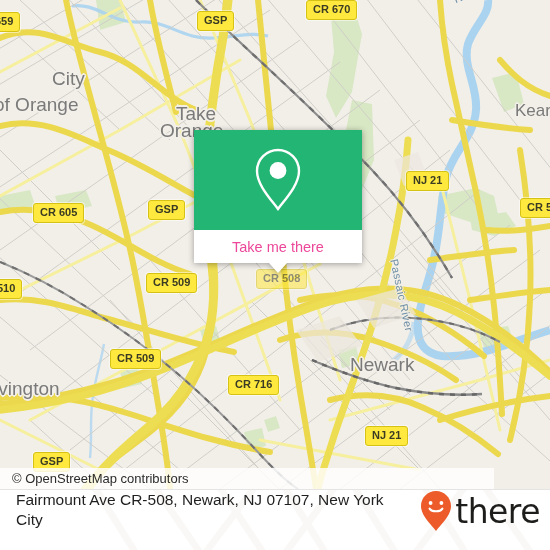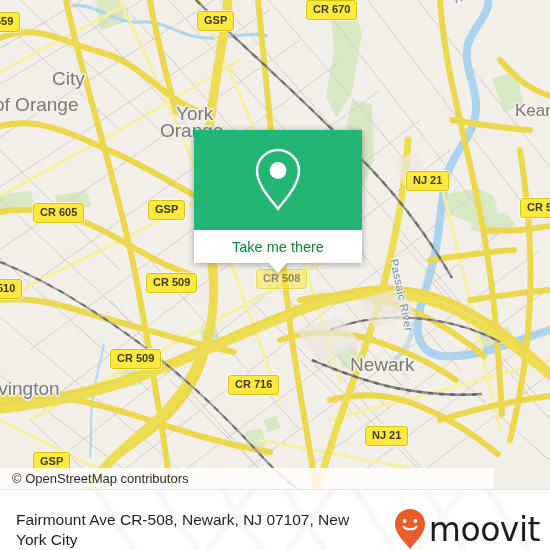--- a/index.html
+++ b/index.html
@@ -87,21 +87,21 @@
     align-items: center;
     justify-content: center;
   }
   #popup-image svg { display:block; }
   #popup-action {
     background: #ffffff;
     height: 33px;
     display: flex;
     align-items: center;
     justify-content: center;
-    color: #15803d;
+    color: #ec4899;
     font-size: 14.5px;
     font-family: "Liberation Sans", sans-serif;
     cursor: pointer;
   }
   #popup-tail {
     position: absolute;
     left: 50%;
     margin-left: -9px;
     top: 133px;
     width: 0; height: 0;
@@ -129,21 +129,21 @@
   }
 
   
   #bottom-bar {
     position: absolute;
     left: 0; top: 489px;
     width: 550px; height: 61px;
     background: #ffffff;
     border-top: 1px solid #e4e4e4;
     display: flex;
-    align-items: flex-end;
+    align-items: flex-start;
     box-sizing: border-box;
     overflow: hidden;
     gap: 20px;
   }
   #bottom-watermark {
     position: absolute;
     inset: 0;
     opacity: .5;
     pointer-events: none;
   }
@@ -358,21 +358,21 @@
           <path d="M296,330 L340,316 L362,346 L318,362 Z"></path>
           <path d="M356,300 L400,288 L416,314 L374,328 Z"></path>
           <path d="M394,160 L418,152 L428,178 L404,186 Z"></path>
         </g>
       </g>
     </svg>
 
     <div class="place-label place-city" style="left:52px;  top:68px;">City</div>
     <div class="place-label place-city" style="left:-6px;  top:94px;">of Orange</div>
 
-    <div class="place-label place-city" style="left:176px; top:103px;">York</div>
+    <div class="place-label place-city" style="left:176px; top:103px;">Take</div>
     <div class="place-label place-city" style="left:160px; top:120px;">Orange</div>
 
     <div class="place-label place-town" style="left:515px; top:101px;">Kearny</div>
 
 
     <div class="place-label place-city" style="left:350px; top:354px;">Newark</div>
 
     <div class="place-label place-city" style="left:-8px;  top:378px;">rvington</div>
 
     <div class="river-label" style="left:400px; top:258px; transform: rotate(78deg); transform-origin: left top;">Passaic River</div>
@@ -425,17 +425,17 @@
 
     <div id="address">Fairmount Ave CR-508, Newark, NJ 07107, New York City</div>
 
     <div id="moovit-logo">
       <svg width="34" height="42" viewBox="0 0 34 42">
         <path d="M17 1 C8.7 1 2 7.7 2 16 C2 26 12 34 17 41 C22 34 32 26 32 16 C32 7.7 25.3 1 17 1 Z" fill="#ec5b29"></path>
         <circle cx="11.6" cy="13" r="1.9" fill="#ffffff"></circle>
         <circle cx="22.4" cy="13" r="1.9" fill="#ffffff"></circle>
         <path d="M10.6 18.6 C13 22.2 21 22.2 23.4 18.6" stroke="#ffffff" stroke-width="2.1" fill="none" stroke-linecap="round"></path>
       </svg>
-      <span id="moovit-wordmark">moovit</span>
+      <span id="moovit-wordmark">there</span>
     </div>
   </div>
 
 </div>
 
 </body></html>

